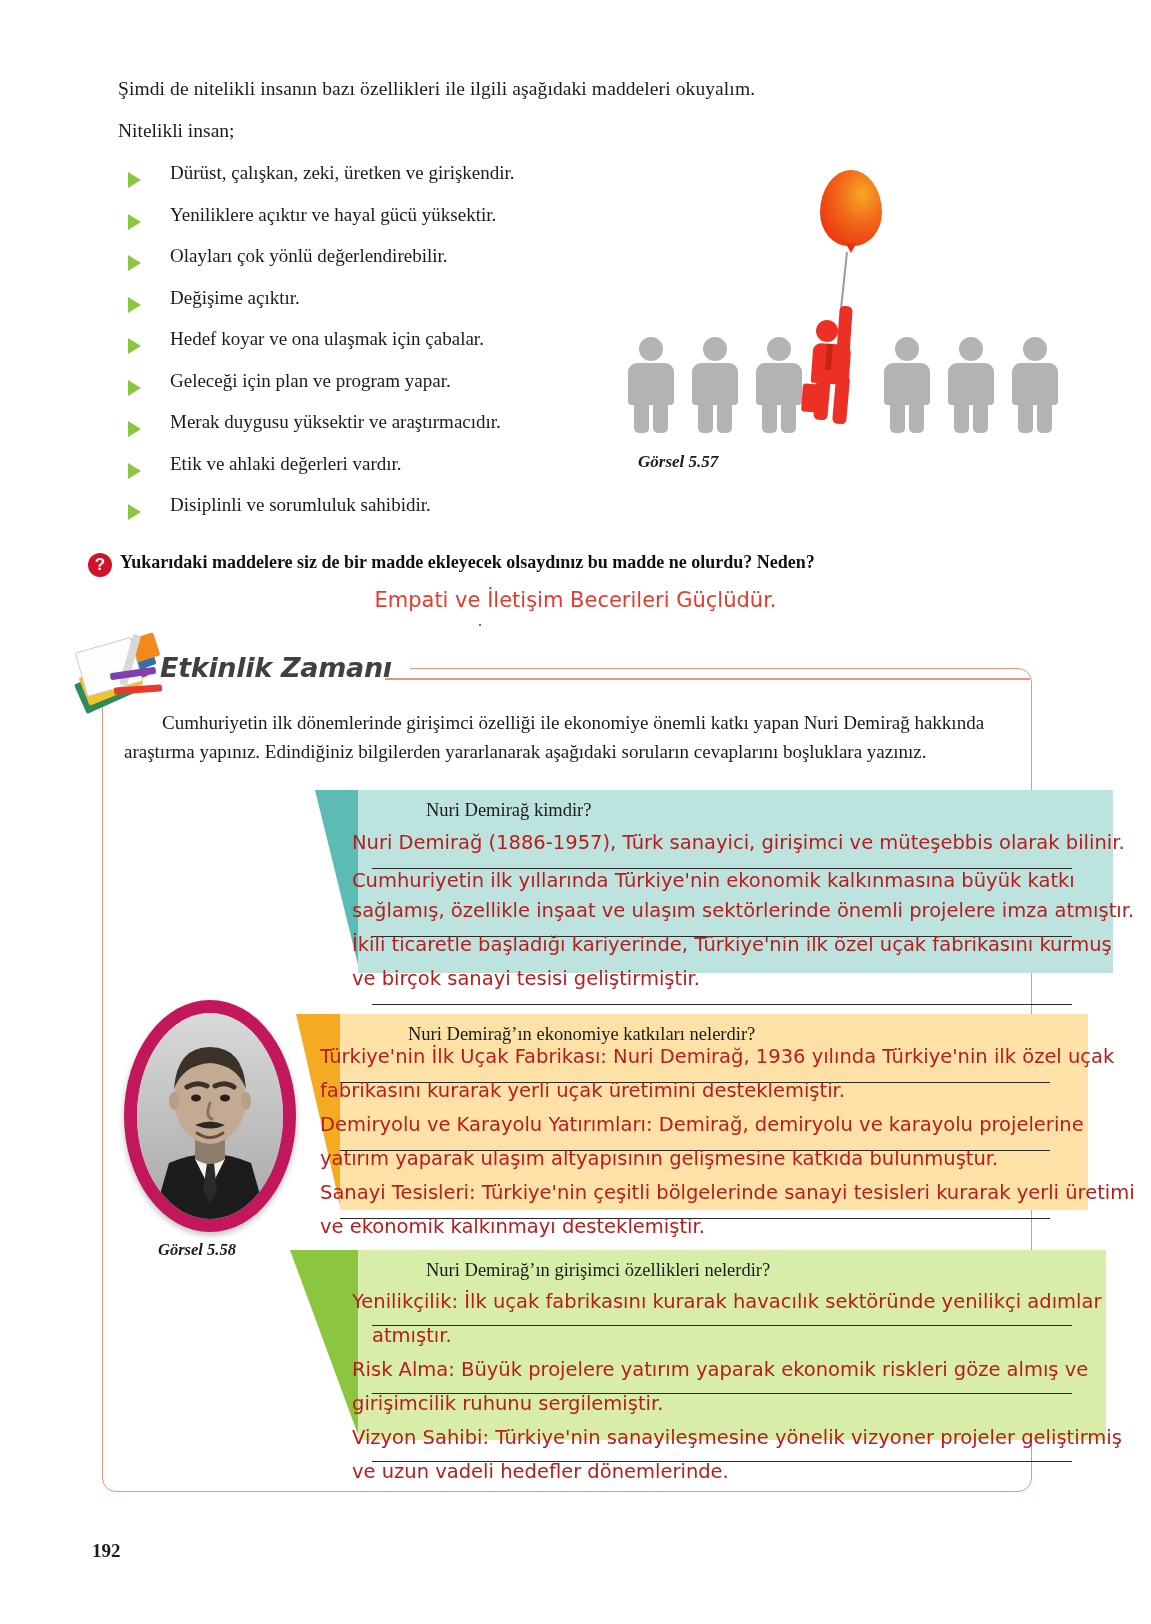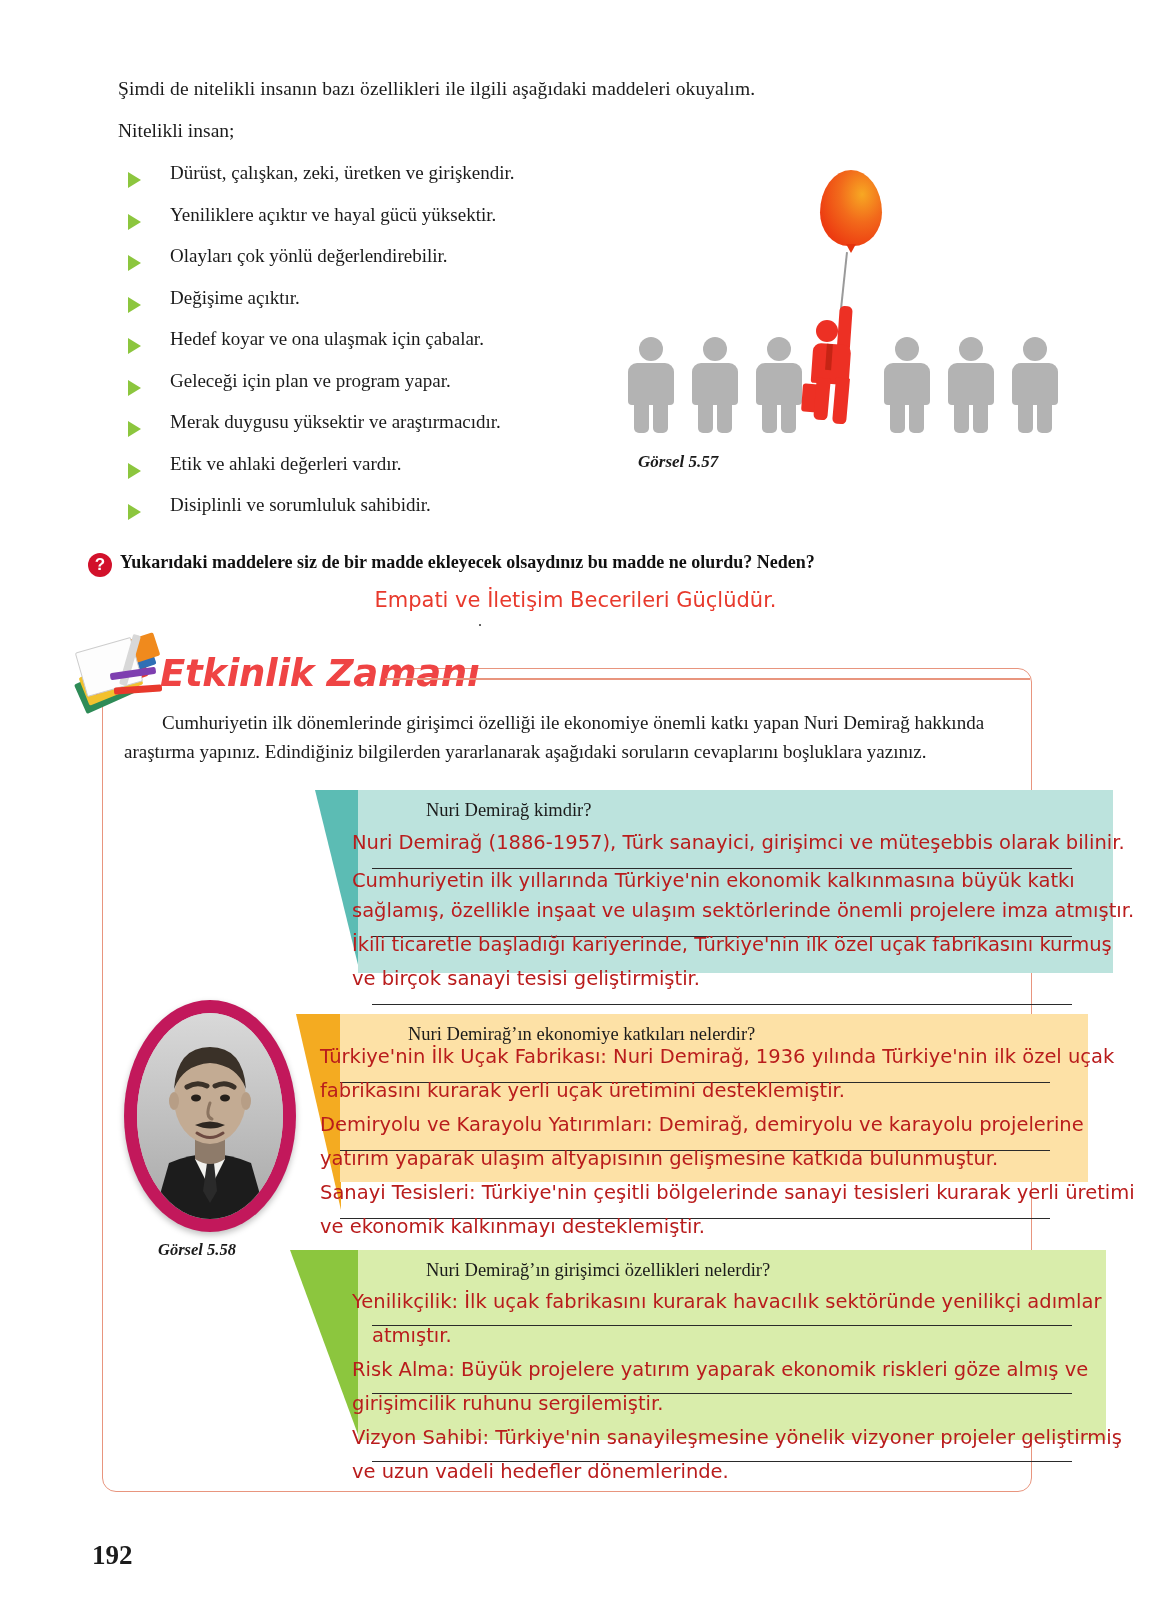--- a/index.html
+++ b/index.html
@@ -67,22 +67,22 @@
     position:absolute;left:102px;top:668px;width:928px;height:822px;
     border:1.6px solid #e8957e;border-radius:14px;background:transparent;
   }
   .frame-mask{position:absolute;left:140px;top:660px;width:270px;height:18px;background:#ffffff;}
 
   
   .supplies{position:absolute;left:74px;top:628px;width:108px;height:82px;}
   .sup{position:absolute;border-radius:2px;}
   .etkinlik-title{
     position:absolute;left:160px;top:652px;
-    font-family:"DejaVu Sans",sans-serif;font-size:37px;font-weight:bold;font-style:italic;
-    color:#ef4444;letter-spacing:-.3px;
+    font-family:"DejaVu Sans",sans-serif;font-size:27px;font-weight:bold;font-style:italic;
+    color:#404040;letter-spacing:-.3px;
   }
   .title-rule{position:absolute;left:385px;top:678px;width:645px;height:1.6px;background:#e8957e;}
 
   
   .act-p{position:absolute;left:124px;top:708px;width:886px;font-size:19px;line-height:29px;color:#1b1b1b;text-indent:38px;}
 
   
   .portrait-wrap{position:absolute;left:124px;top:1000px;width:172px;height:232px;}
   .portrait-ring{
     position:absolute;inset:0;border-radius:50%;
@@ -108,32 +108,32 @@
   }
   .rule{position:absolute;height:1px;background:#2a2a2a;}
 
   
   #box1{left:358px;top:790px;width:755px;height:183px;}
   #box1 .abox-body{background:#bce3dd;}
   #box1-arrow{position:absolute;left:315px;top:790px;width:0;height:0;
     border-top:0 solid transparent;border-bottom:183px solid transparent;border-right:45px solid #5cbcb4;}
 
   
-  #box2{left:340px;top:1014px;width:748px;height:168px;}
+  #box2{left:340px;top:1014px;width:748px;height:196px;}
   #box2 .abox-body{background:#fde1a6;}
   #box2-arrow{position:absolute;left:296px;top:1014px;width:0;height:0;
     border-top:0 solid transparent;border-bottom:196px solid transparent;border-right:45px solid #f4ab21;}
 
   
   #box3{left:358px;top:1250px;width:748px;height:190px;}
   #box3 .abox-body{background:#d9edab;}
   #box3-arrow{position:absolute;left:290px;top:1250px;width:0;height:0;
     border-top:0 solid transparent;border-bottom:190px solid transparent;border-right:70px solid #8cc63e;}
 
-  .page-num{position:absolute;left:92px;top:1540px;font-size:27px;font-weight:bold;color:#1b1b1b;}
+  .page-num{position:absolute;left:92px;top:1540px;font-size:19px;font-weight:bold;color:#1b1b1b;}
 </style>
 </head>
 <body>
 
 <div class="page">
 
   <div class="intro-1">Şimdi de nitelikli insanın bazı özellikleri ile ilgili aşağıdaki maddeleri okuyalım.</div>
   <div class="intro-2">Nitelikli insan;</div>
 
   <div class="bullets" id="bullet-list">

